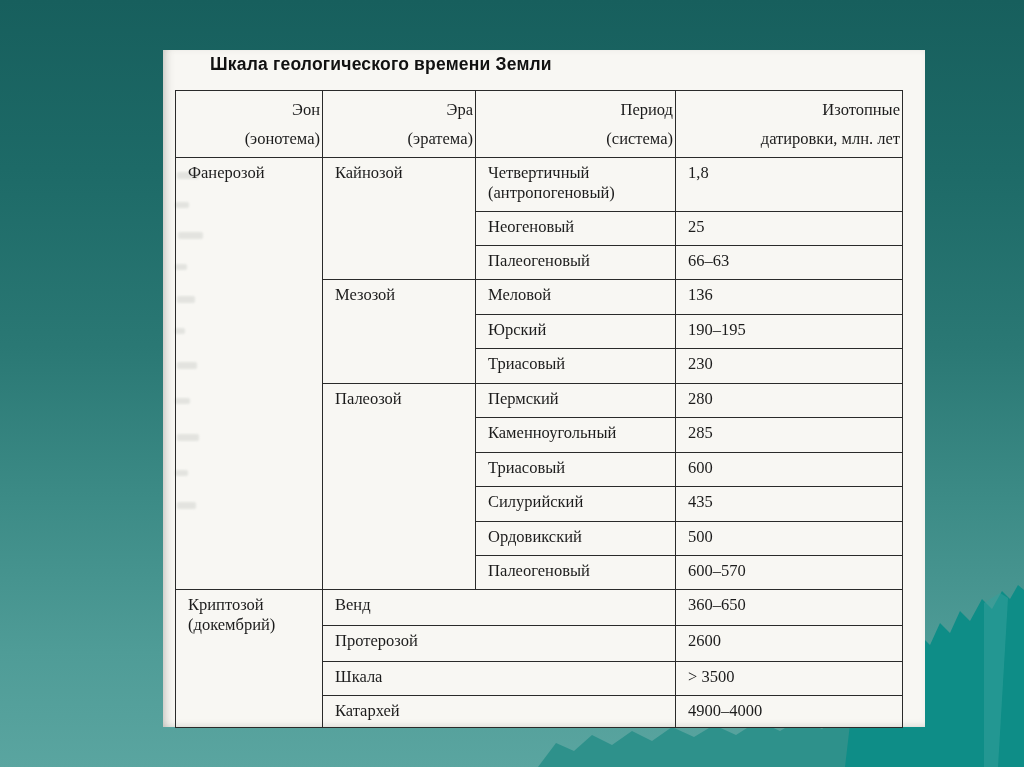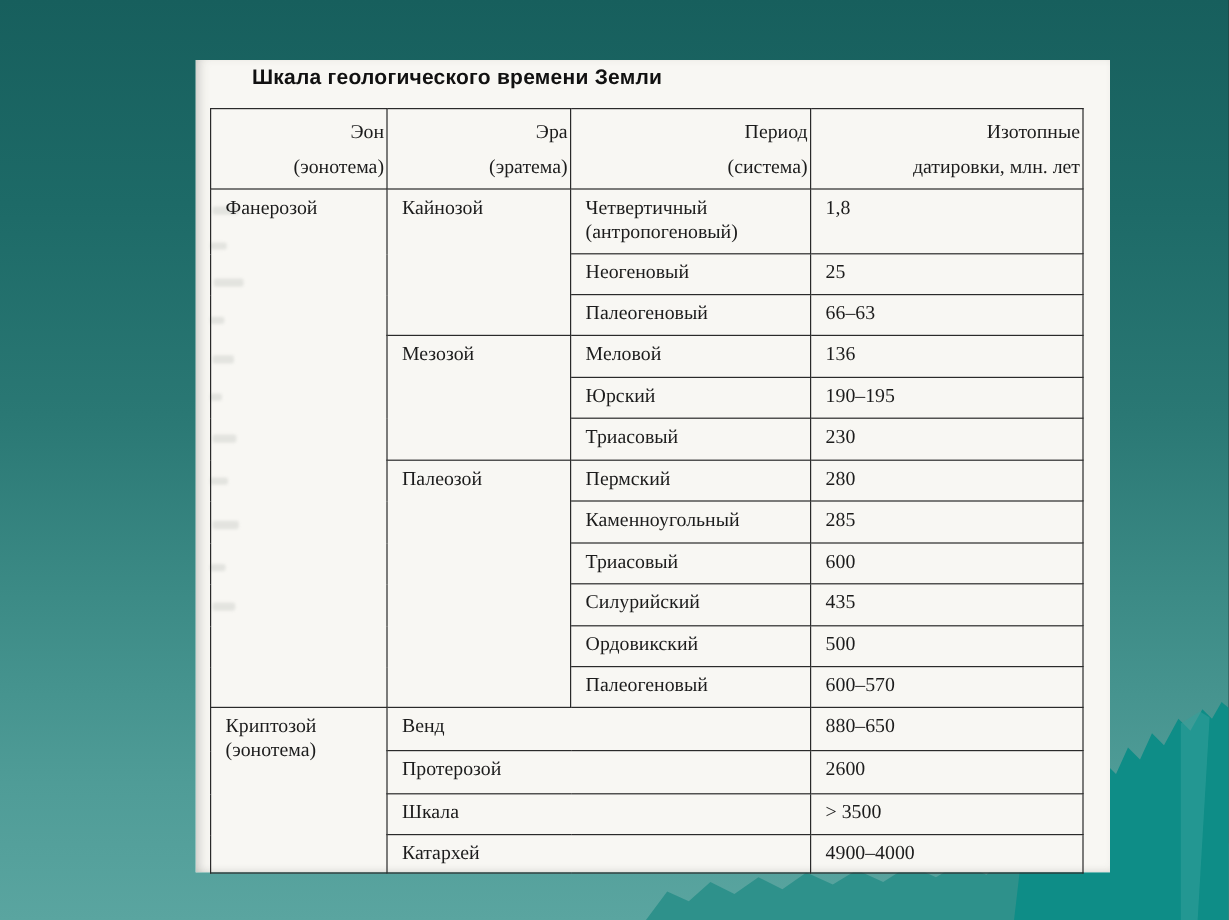--- a/index.html
+++ b/index.html
@@ -148,23 +148,23 @@
         <tr style="height:34px">
           <td>Ордовикский</td>
           <td class="age">500</td>
         </tr>
         <tr style="height:34px">
           <td>Палеогеновый</td>
           <td class="age">600–570</td>
         </tr>
         <tr style="height:36px">
           <td class="eon" rowspan="4">Криптозой
-(эонотема)</td>
+(докембрий)</td>
           <td class="era-period" colspan="2">Венд</td>
-          <td class="age">880–650</td>
+          <td class="age">360–650</td>
         </tr>
         <tr style="height:36px">
           <td class="era-period" colspan="2">Протерозой</td>
           <td class="age">2600</td>
         </tr>
         <tr style="height:34px">
           <td class="era-period" colspan="2">Шкала</td>
           <td class="age">&gt; 3500</td>
         </tr>
         <tr style="height:32px">

